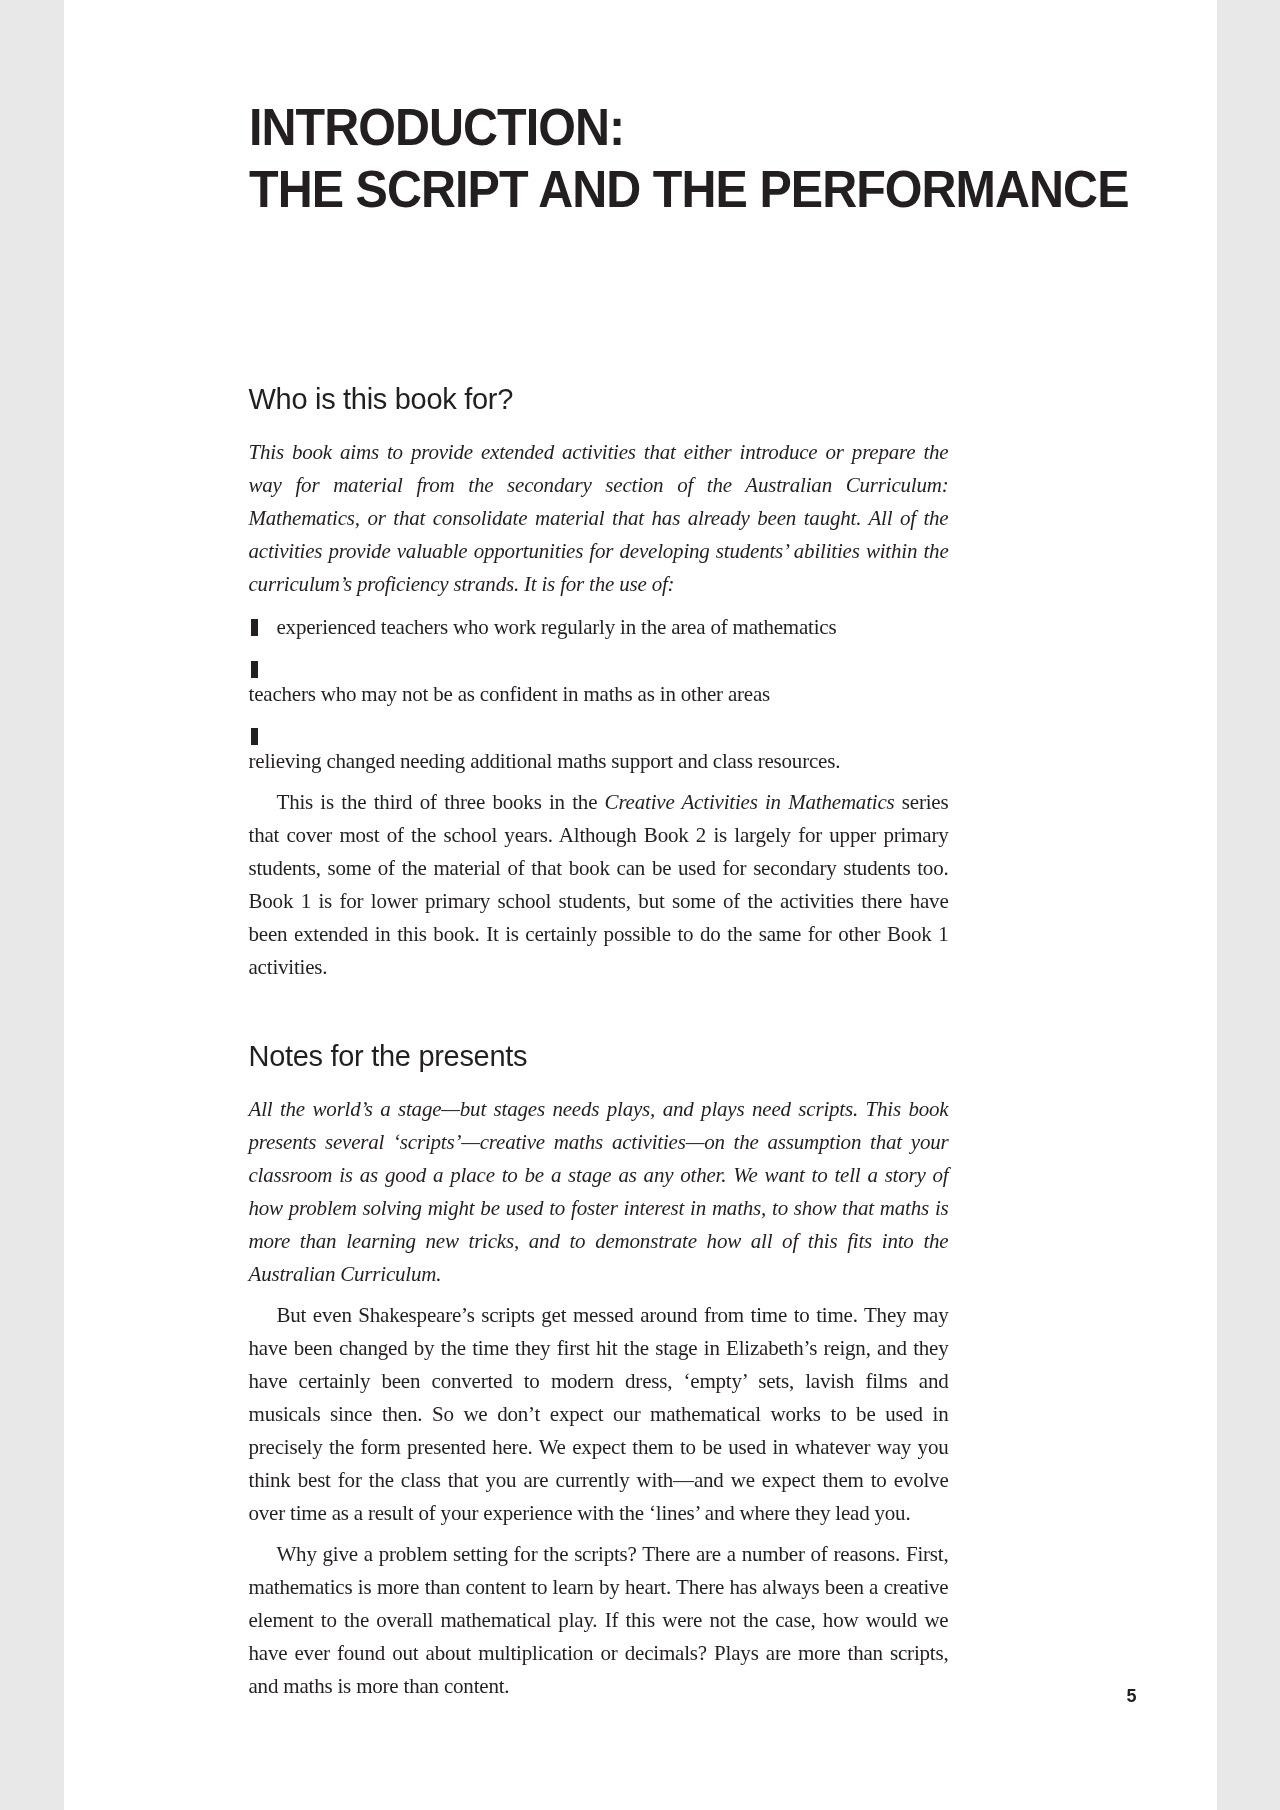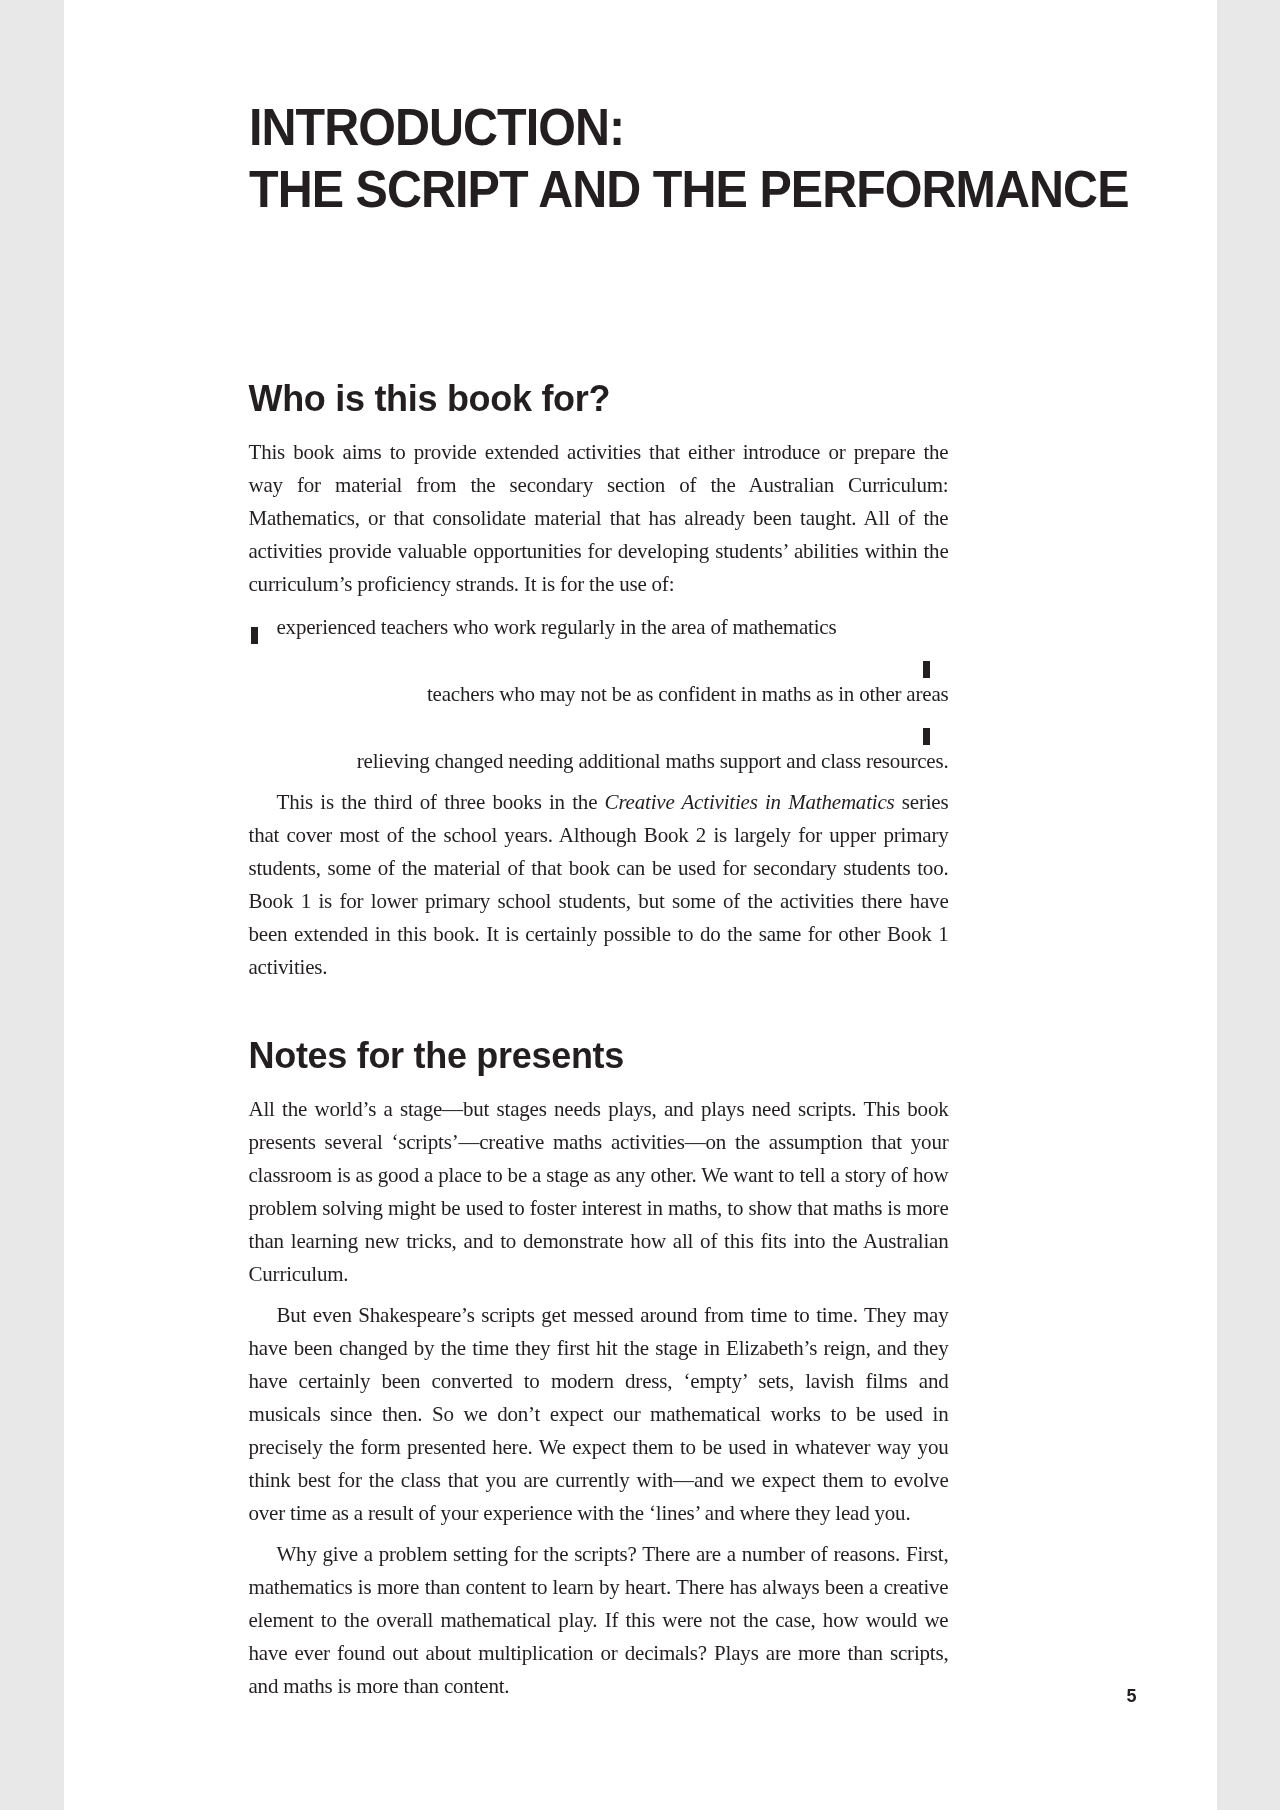--- a/index.html
+++ b/index.html
@@ -21,46 +21,46 @@
     line-height: 62px;
     letter-spacing: -1px;
     margin: 0;
     transform: scaleX(0.95);
     transform-origin: 0 0;
     white-space: nowrap;
   }
   h1.title .t-line { display: block; }
   h2.section-heading {
     font-family: "Liberation Sans", sans-serif;
-    font-weight: 700;
-    font-size: 36px;
+    font-weight: 400;
+    font-size: 29px;
     line-height: 36px;
     letter-spacing: -0.3px;
     margin: 0;
   }
   #heading-who { margin-top: 160px; }
   #heading-notes { margin-top: 54px; }
   p.body-para {
     font-family: "Liberation Serif", serif;
     font-size: 21px;
     line-height: 33px;
     letter-spacing: -0.2px;
     text-align: justify;
     margin: 0;
   }
-  p.flush { margin-top: 19px; }
+  p.flush { margin-top: 19px; font-style: italic; }
   p.indent { margin-top: 8px; text-indent: 28px; }
   ul.bullets {
     list-style: none;
     margin: 10px 0 0 0;
     padding: 0;
   }
   ul.bullets li {
     display: flex;
-    align-items: flex-end;
+    align-items: flex-start;
     font-family: "Liberation Serif", serif;
     font-size: 21px;
     line-height: 33px;
     letter-spacing: -0.2px;
   }
   ul.bullets li + li { margin-top: 9px; flex-direction: column; }
   .bullet-marker {
     flex: none;
     display: inline-block;
     width: 7px;

